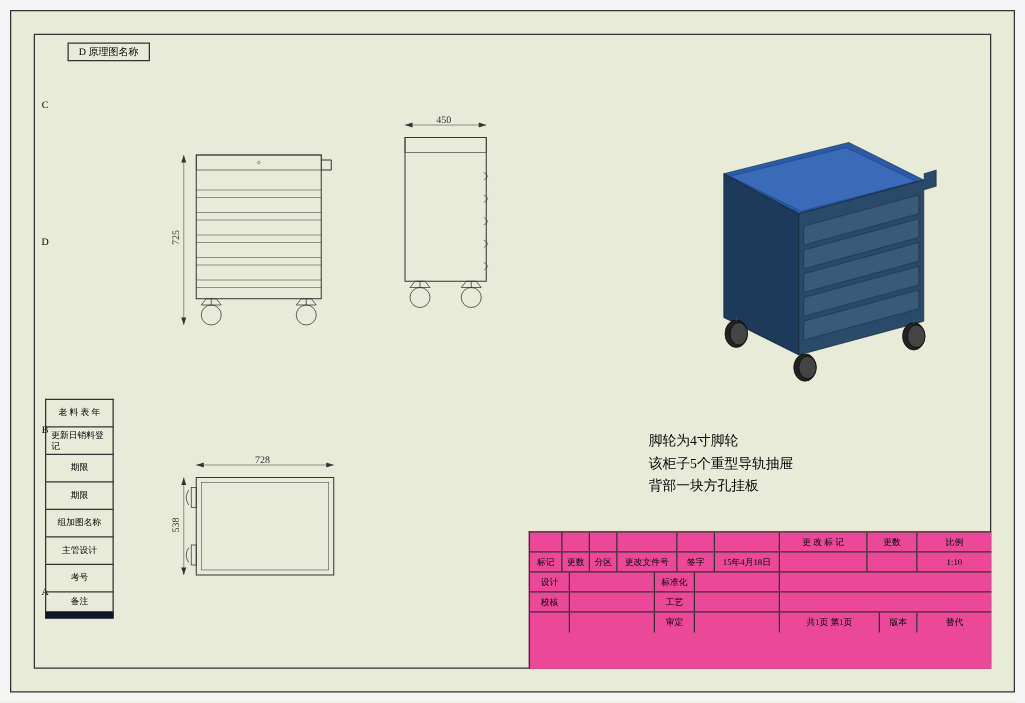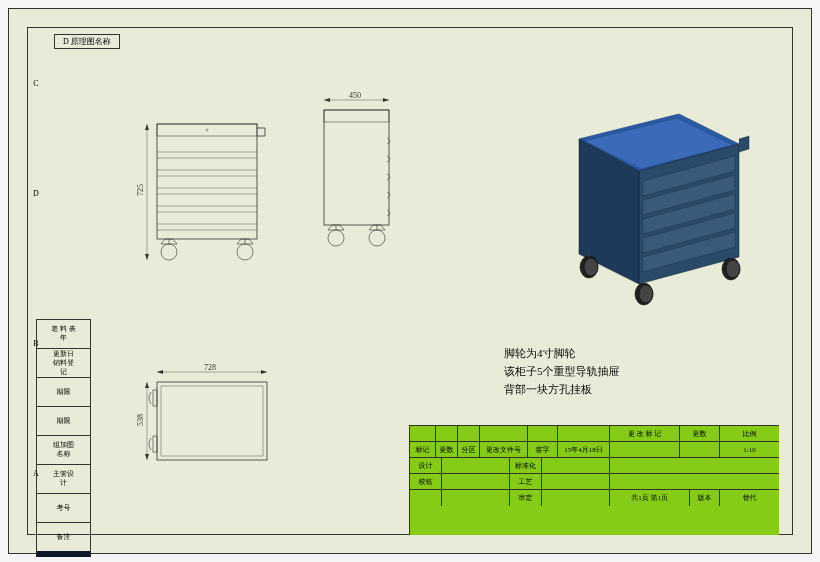--- a/index.html
+++ b/index.html
@@ -3,30 +3,30 @@
 <meta charset="utf-8">
 <style>
 *{box-sizing:border-box;margin:0;padding:0}
 body{background:#f5f5f5;width:820px;height:562px;font-family:"SimSun",serif;font-size:9px;position:relative}
 .sheet{position:absolute;left:8px;top:8px;right:8px;bottom:8px;background:#e8ebd8;border:1px solid #333}
 .frame{position:absolute;left:18px;top:18px;right:18px;bottom:18px;border:1px solid #333}
 .topleft{position:absolute;left:45px;top:25px;border:1px solid #333;padding:1px 8px;font-size:8px}
 .zone{position:absolute;left:23px;width:8px;font-size:8px;text-align:center}
 .zC{top:70px}.zD{top:180px}.zB{top:330px}.zA{top:460px}
 .sidebar{position:absolute;left:27px;top:310px;width:55px}
-.sidebar div{border:1px solid #333;border-bottom:none;height:22px;font-size:7px;padding:14px;text-align:center;line-height:9px;display:flex;align-items:center;justify-content:center}
+.sidebar div{border:1px solid #333;border-bottom:none;height:22px;font-size:7px;padding:4px;line-height:9px;display:flex;align-items:center;justify-content:center}
 .sidebar div:last-child{border-bottom:6px solid #0f172a}
 .draw{position:absolute}
 .draw svg{overflow:visible}
 .watermark{position:absolute;left:50%;top:50%;transform:translate(-50%,-50%);font-size:28px;color:#bbb;opacity:.6;font-family:sans-serif;font-weight:bold;letter-spacing:2px;pointer-events:none}
 .watermark small{display:block;font-size:9px;text-align:center;color:#aaa}
 .notes{position:absolute;left:470px;top:335px;font-size:11px;line-height:18px}
 .notes .title{font-size:12px;margin-bottom:4px}
-.notes .body{margin-left:25px}
-.titleblock{position:absolute;right:32px;bottom:18px;width:370px;height:110px;border:1px solid #333;border-right:none;border-bottom:none;background:#84cc16}
+.notes .body{margin-left:40px}
+.titleblock{position:absolute;right:18px;bottom:18px;width:370px;height:110px;border:1px solid #333;border-right:none;border-bottom:none;background:#ec4899}
 .tbrow{display:flex;height:16px;border-bottom:1px solid #333}
 .tbrow:last-child{border-bottom:none}
 .tbcell{border-right:1px solid #333;font-size:7px;display:flex;align-items:center;justify-content:center;padding:0 2px}
 .tbcell:last-child{border-right:none}
 .dimtext{font-size:8px;fill:#333}
 </style>
 </head>
 <body>
 
 <div class="sheet">

